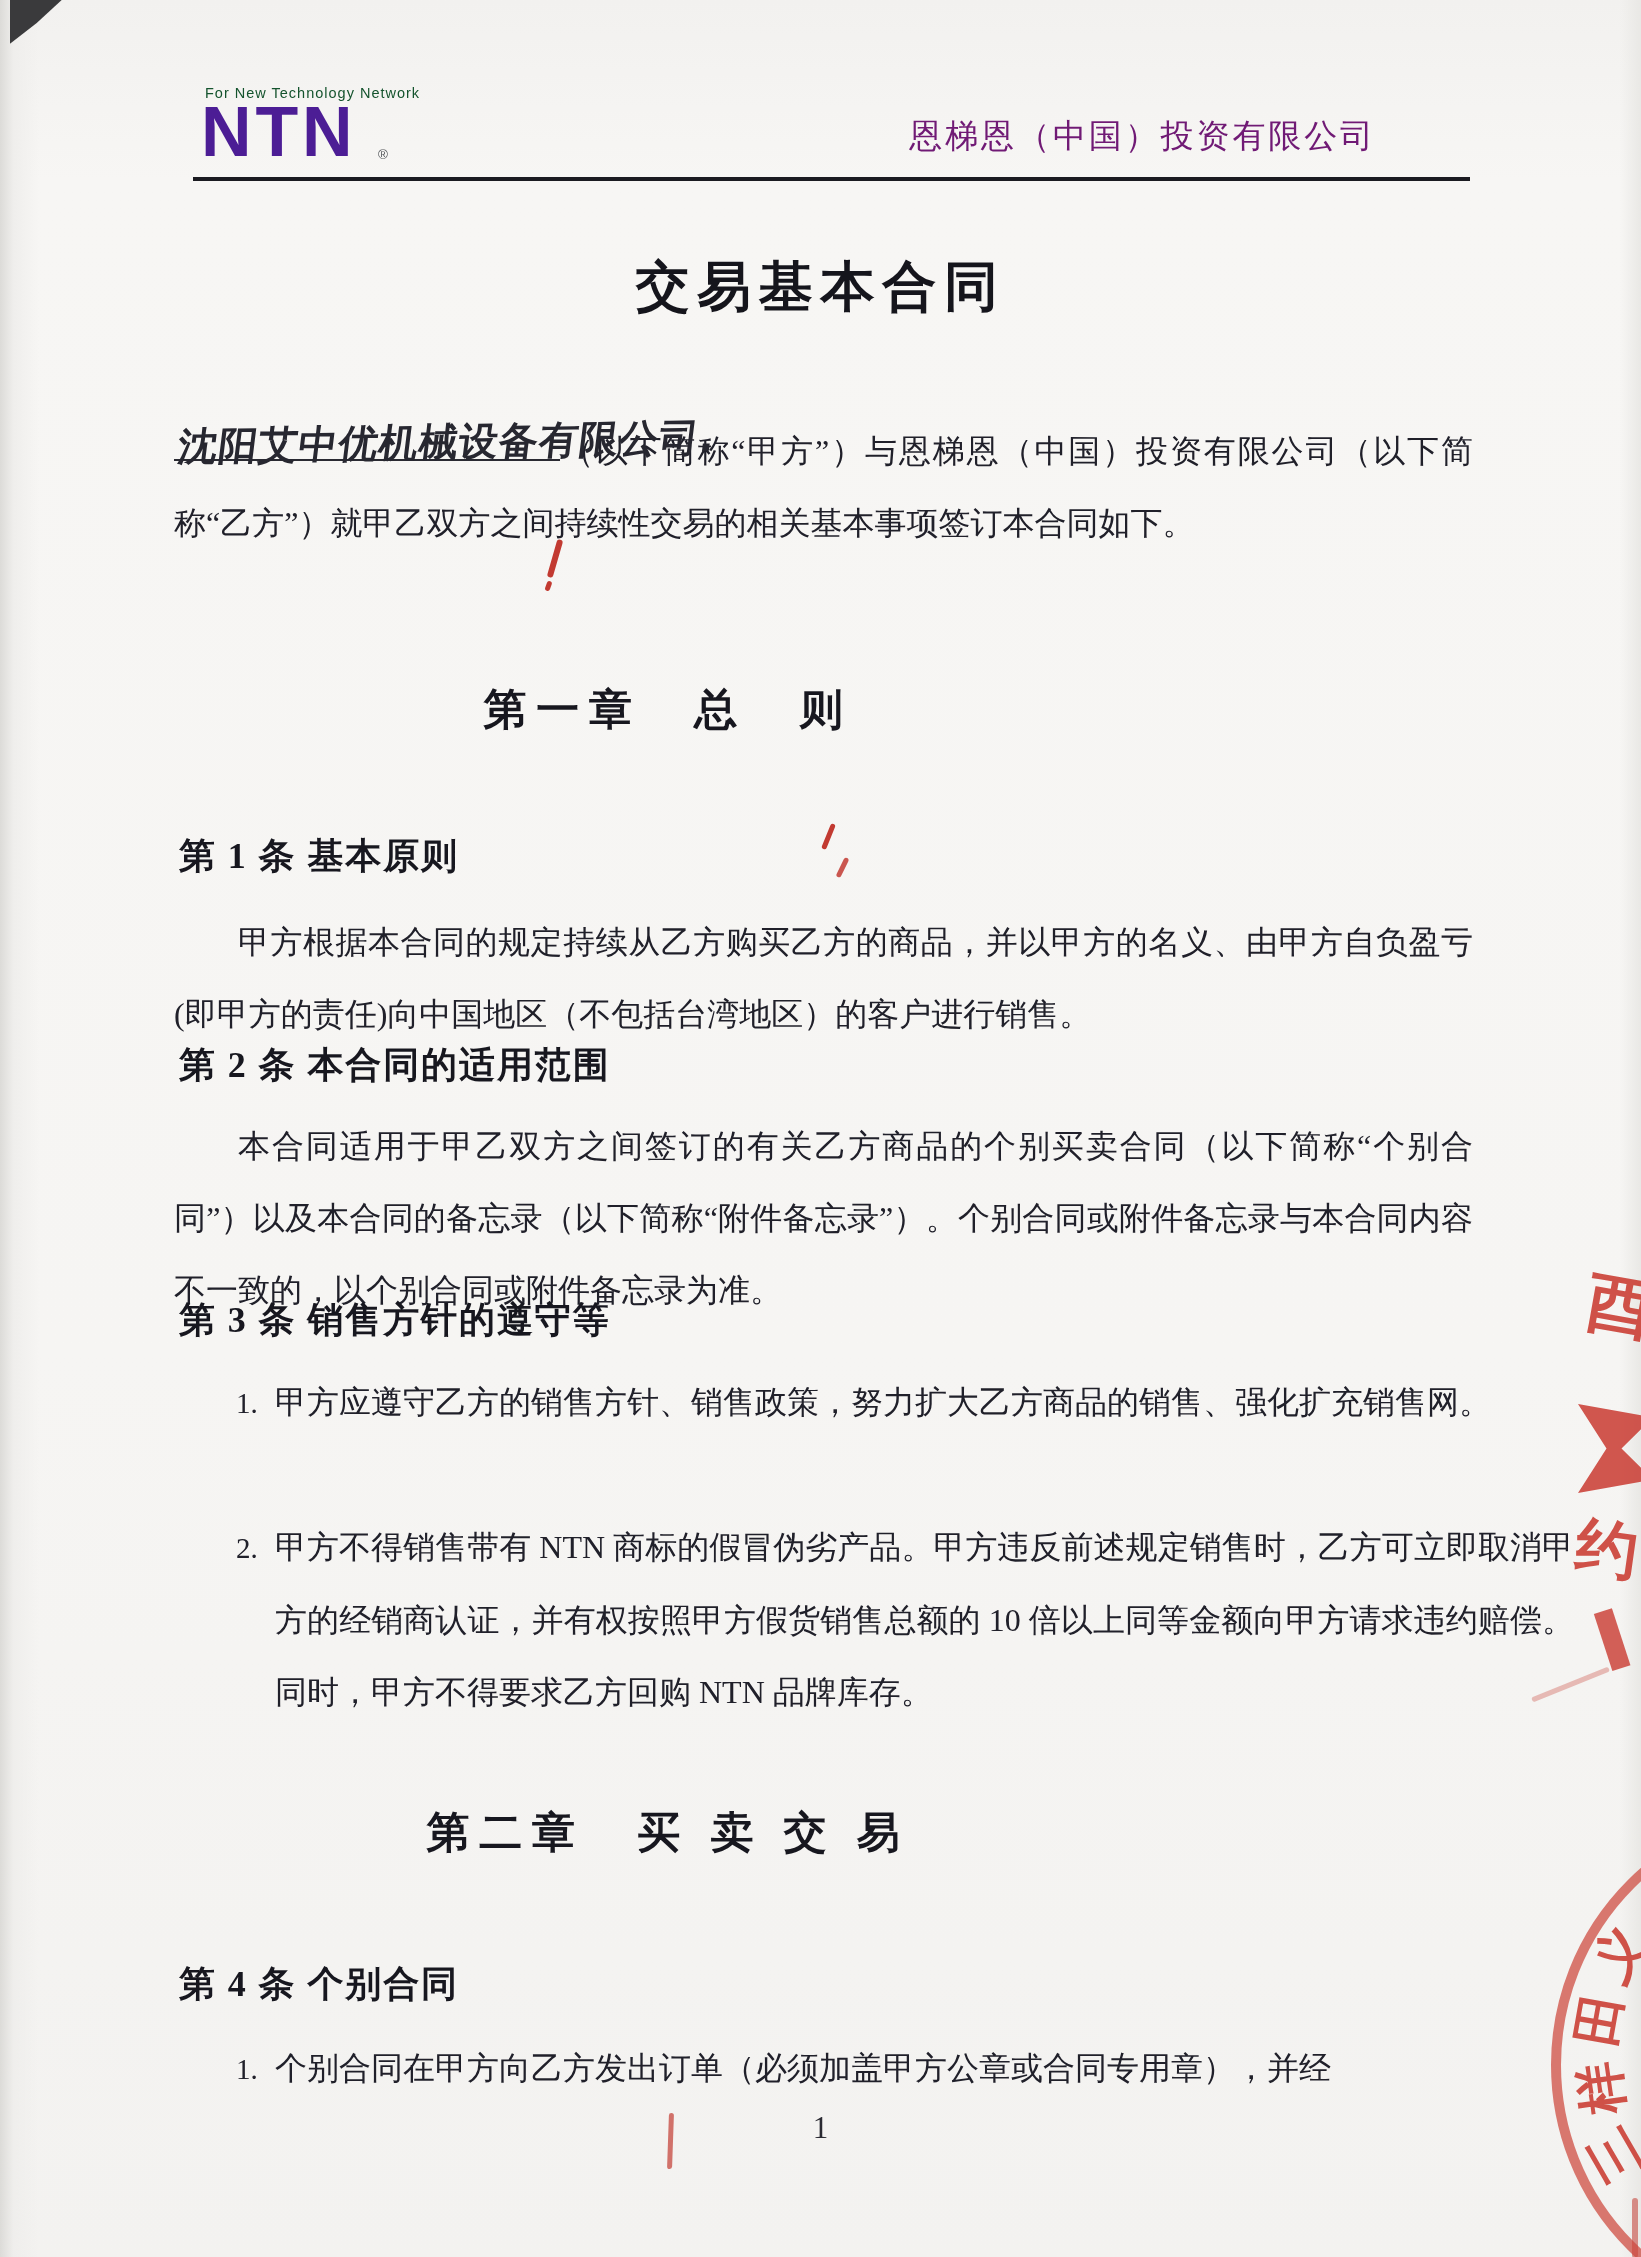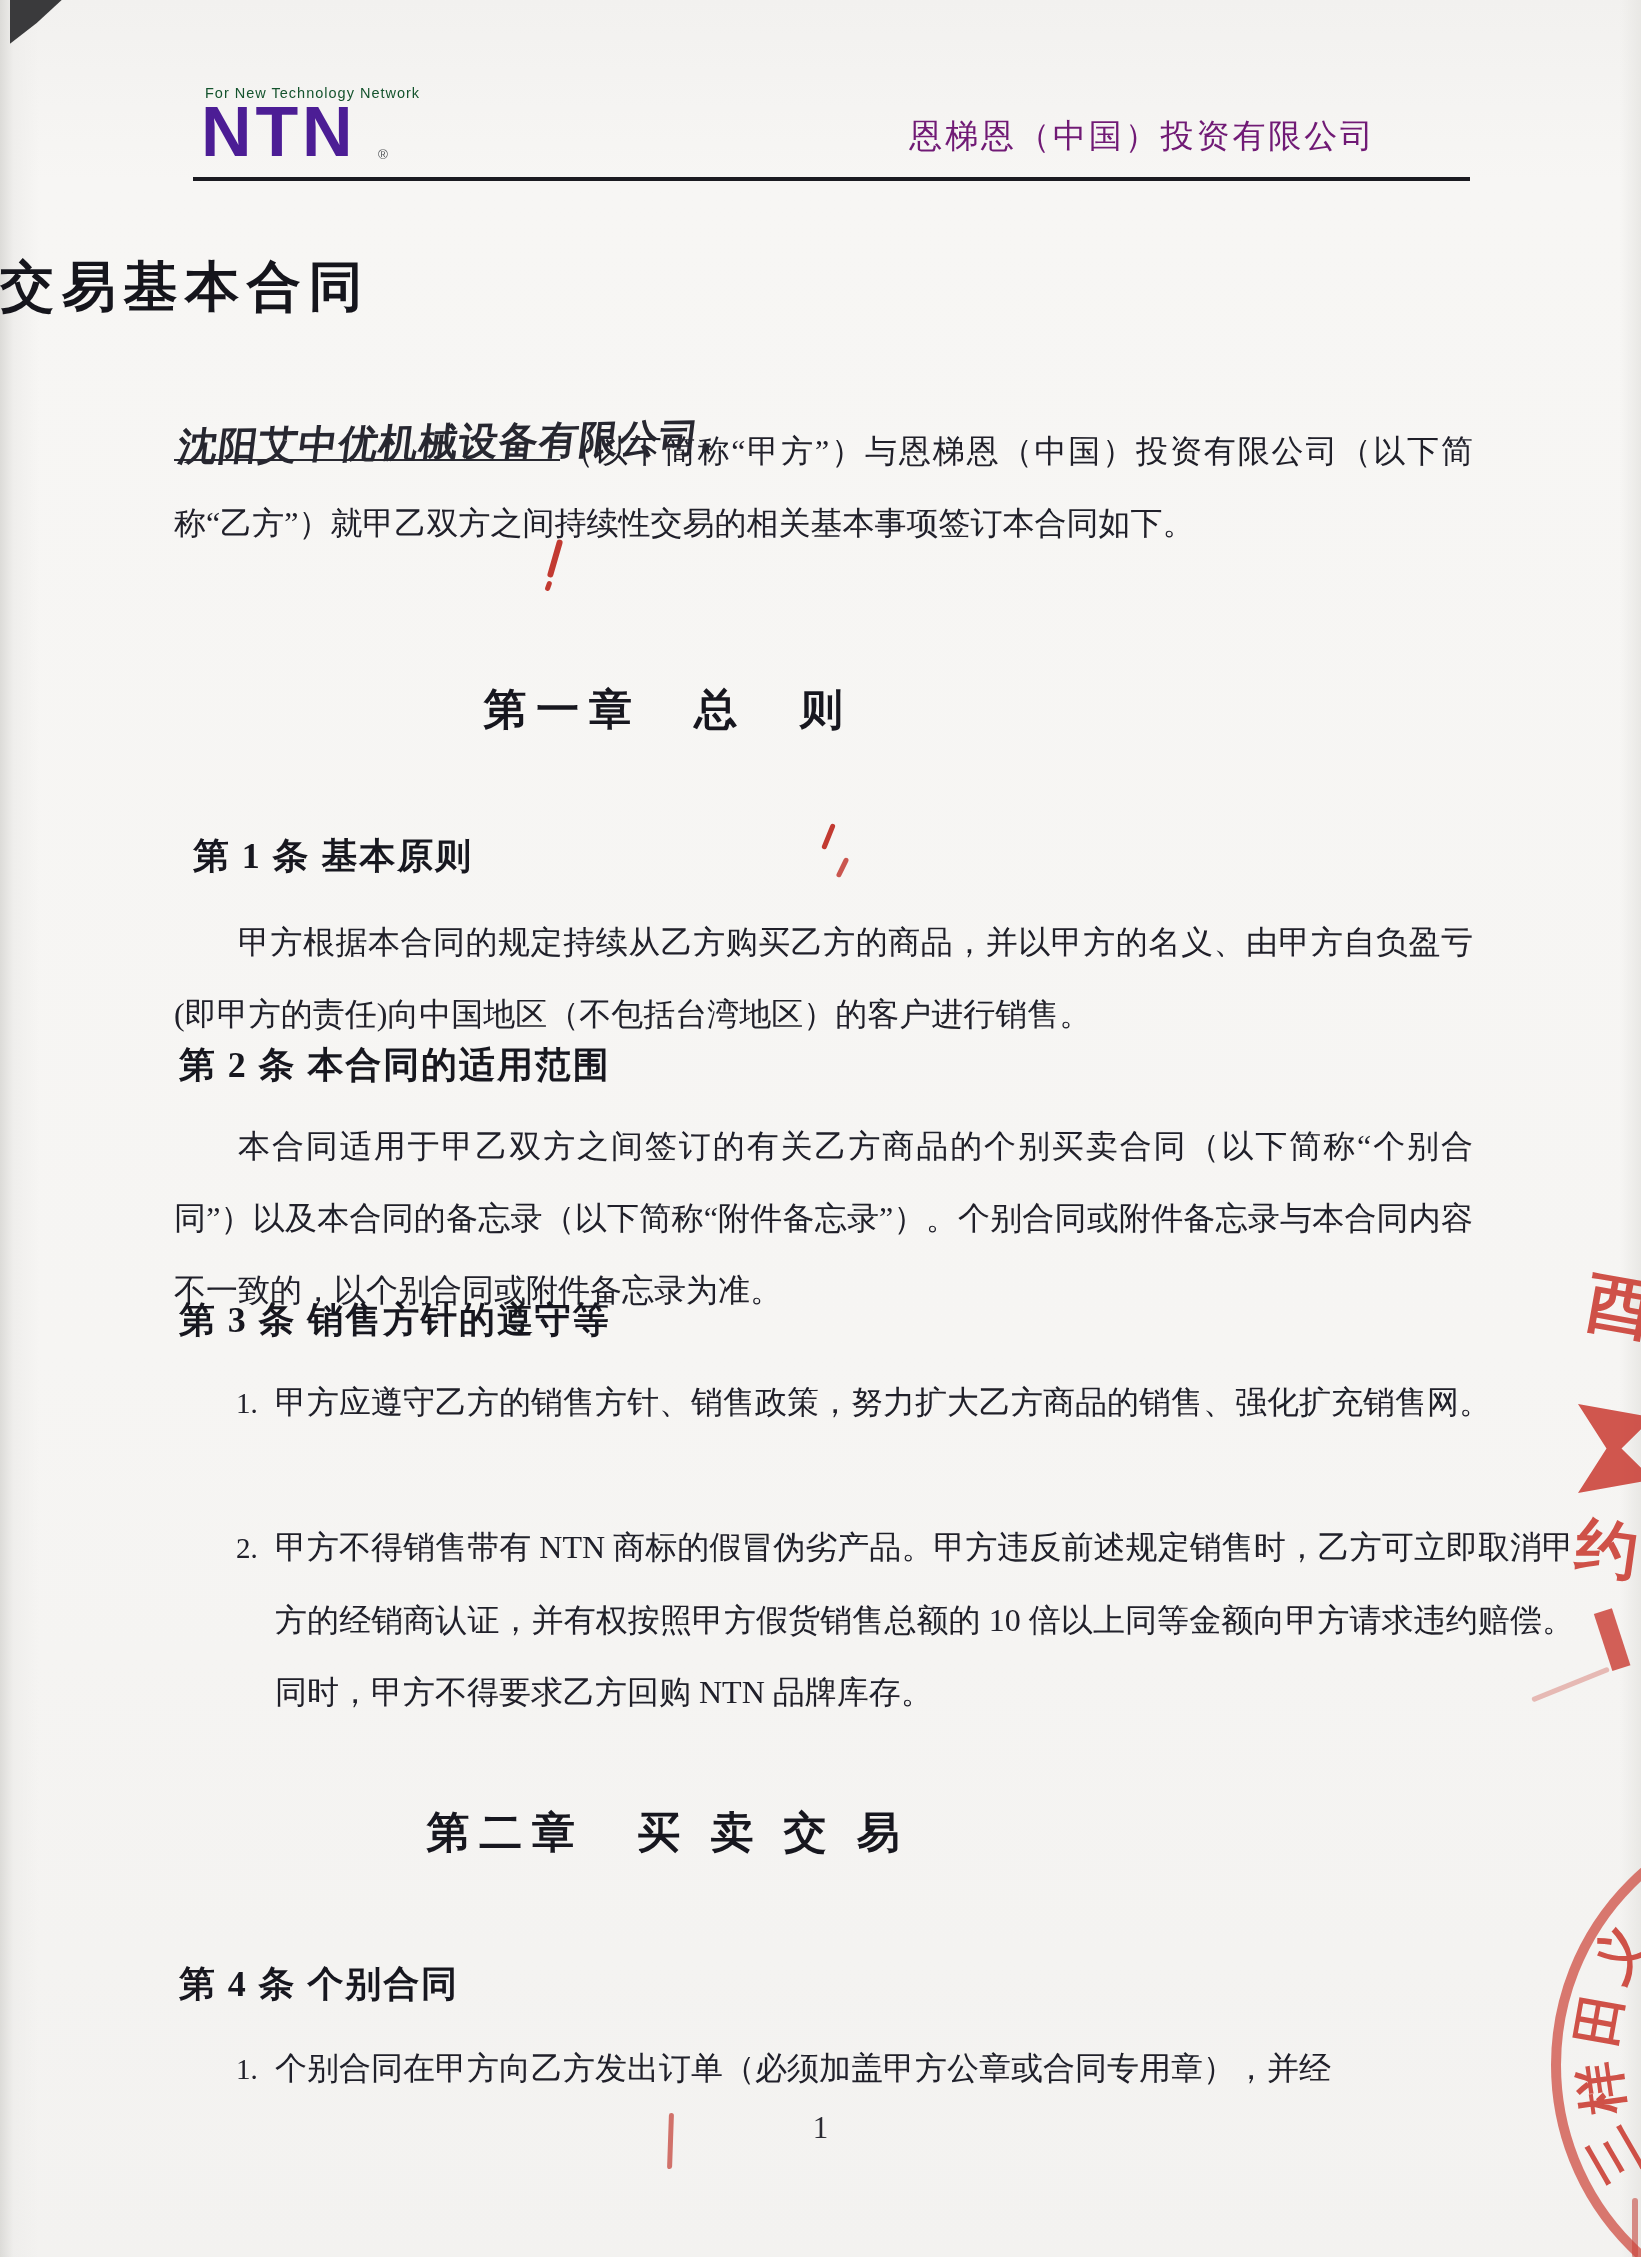--- a/index.html
+++ b/index.html
@@ -22,21 +22,21 @@
     font-size:14.5px;color:#14532d;letter-spacing:1px;}
   .ntn-logo{left:201px;top:97px;font-family:"Liberation Sans","DejaVu Sans",sans-serif;
     font-size:70px;font-weight:900;color:#4c1d95;letter-spacing:3.9px;
     transform:scaleY(1.0);line-height:1;}
   .ntn-reg{left:378px;top:147px;font-family:"Liberation Sans","DejaVu Sans",sans-serif;
     font-size:13.5px;color:#55585c;}
   .header-company{left:0;top:114px;width:1376px;text-align:right;font-size:33px;
     letter-spacing:2.9px;color:#701a75;}
   .header-rule{left:193px;top:177px;width:1277px;height:3.9px;background:#1b1b21;}
   
-  .doc-title{left:0;top:251px;width:1641px;text-align:left;font-size:54px;
+  .doc-title{left:0;top:251px;width:1641px;text-align:center;font-size:54px;
     font-weight:bold;letter-spacing:7.7px;color:#15151c;}
   
   .intro{left:174px;top:413px;width:1299px;font-size:32px;line-height:72px;
     text-align:justify;color:#20202a;}
   .blank-line{display:inline-block;width:386px;border-bottom:2.9px solid #2a2a32;
     vertical-align:baseline;height:46px;}
   .handwriting{display:inline-block;font-family:"DejaVu Sans",sans-serif;
     font-size:39px;font-weight:600;letter-spacing:1px;color:#272730;
     transform:skewX(-8deg) rotate(-1deg);transform-origin:left bottom;
     position:relative;top:-1.9px;white-space:nowrap;}
@@ -79,21 +79,21 @@
 <div class="abs ntn-reg">®</div>
 <div class="abs header-company">恩梯恩（中国）投资有限公司</div>
 <div class="abs header-rule"></div>
 
 <div class="abs doc-title">交易基本合同</div>
 
 <div class="abs intro"><span class="blank-line"><span class="handwriting">沈阳艾中优机械设备有限公司.</span></span><span>（以下简称“甲方”）与恩梯恩（中国）投资有限公司（以下简称“乙方”）就甲乙双方之间持续性交易的相关基本事项签订本合同如下。</span></div>
 
 <div class="abs chapter" style="top:681px;">第一章　总　则</div>
 
-<div class="abs art-heading" style="top:832px;margin-left:14px;">第 1 条  基本原则</div>
+<div class="abs art-heading" style="top:832px;">第 1 条  基本原则</div>
 <div class="abs para indent2" style="top:906px;">甲方根据本合同的规定持续从乙方购买乙方的商品，并以甲方的名义、由甲方自负盈亏(即甲方的责任)向中国地区（不包括台湾地区）的客户进行销售。</div>
 
 <div class="abs art-heading" style="top:1041px;">第 2 条  本合同的适用范围</div>
 <div class="abs para indent2" style="top:1110px;">本合同适用于甲乙双方之间签订的有关乙方商品的个别买卖合同（以下简称“个别合同”）以及本合同的备忘录（以下简称“附件备忘录”）。个别合同或附件备忘录与本合同内容不一致的，以个别合同或附件备忘录为准。</div>
 
 <div class="abs art-heading" style="top:1296px;">第 3 条  销售方针的遵守等</div>
 <div class="abs para item" style="top:1366px;"><span class="marker">1.</span><span>甲方应遵守乙方的销售方针、销售政策，努力扩大乙方商品的销售、强化扩充销售网。</span></div>
 <div class="abs para item" style="top:1511px;"><span class="marker">2.</span><span>甲方不得销售带有 NTN 商标的假冒伪劣产品。甲方违反前述规定销售时，乙方可立即取消甲方的经销商认证，并有权按照甲方假货销售总额的 10 倍以上同等金额向甲方请求违约赔偿。同时，甲方不得要求乙方回购 NTN 品牌库存。</span></div>
 
 <div class="abs chapter" style="top:1804px;">第二章　买 卖 交 易</div>

